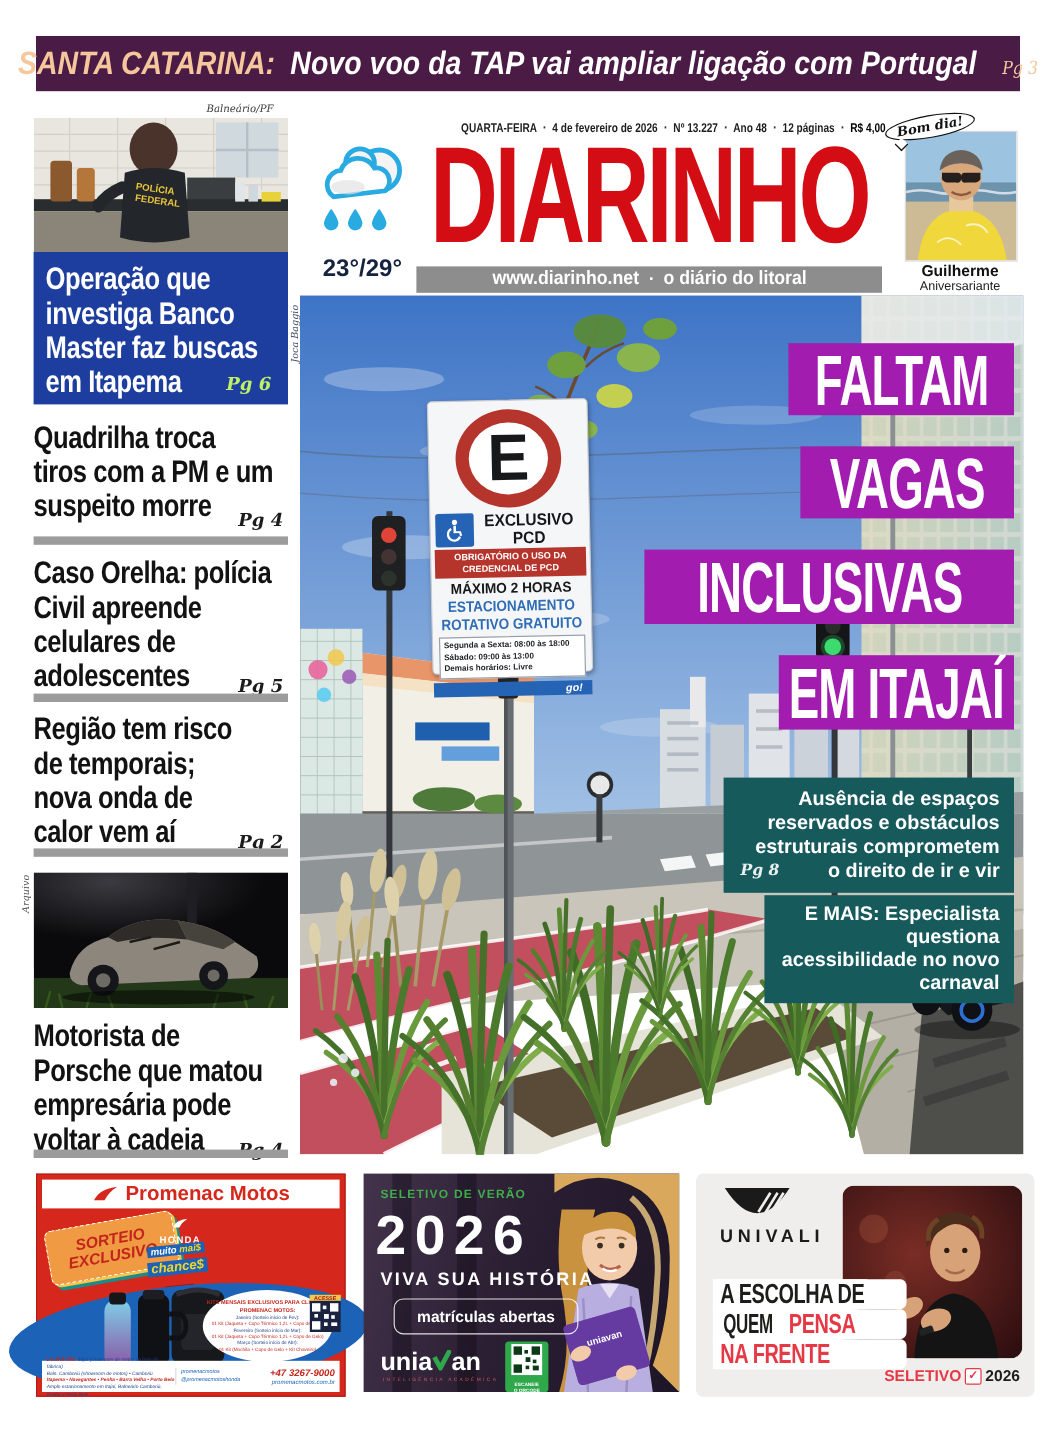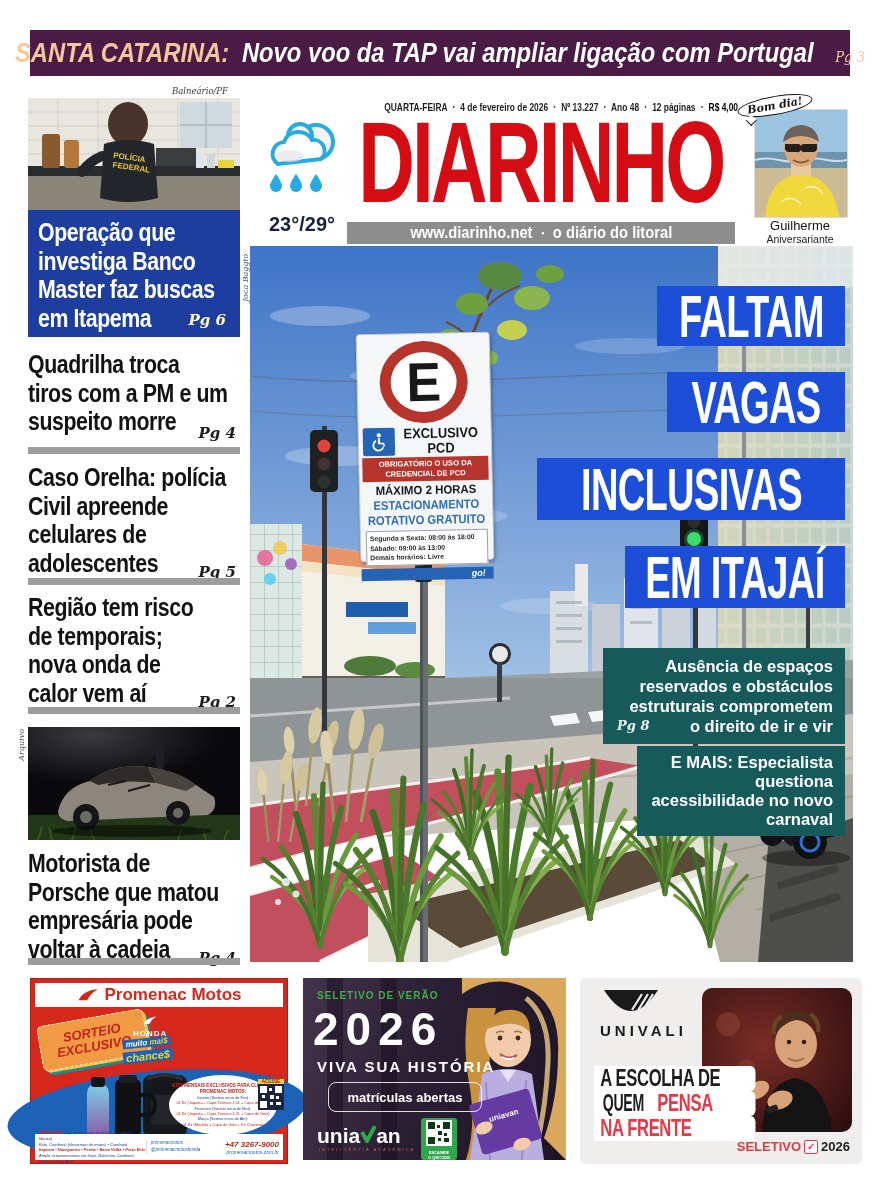--- a/index.html
+++ b/index.html
@@ -17,51 +17,51 @@
   .dateline .sep{color:#333;font-size:7px;vertical-align:2px;margin:0 4px;}
   .logo{left:345px;top:104px;width:392px;height:116px;display:flex;align-items:center;justify-content:center;}
   .logo .in{display:inline-block;white-space:nowrap;font-size:112px;font-weight:700;letter-spacing:-4px;color:#d40d14;transform:scaleX(.7) scaleY(1.02);transform-origin:center;}
   .graybar{left:347px;top:222px;width:388px;height:22px;background:#8d8d8d;display:flex;align-items:center;justify-content:center;}
   .graybar .in{white-space:nowrap;color:#fff;font-weight:700;font-size:16px;transform:scaleX(.92);}
   .graybar .sep{font-size:9px;vertical-align:2px;margin:0 5px;}
   .temps{left:252px;top:213px;width:100px;text-align:center;font-weight:800;font-size:20px;color:#15233f;}
   .bubble{left:737px;top:96px;background:#fff;border:1.6px solid #111;border-radius:50%;padding:2px 9px;transform:rotate(-10deg);font-family:"DejaVu Serif",serif;font-style:italic;font-weight:600;font-size:11px;color:#111;z-index:5;}
   .bubble:after{content:'';position:absolute;left:7px;bottom:-6px;width:7px;height:7px;background:#fff;border-right:1.6px solid #111;border-bottom:1.6px solid #111;transform:rotate(55deg);}
   .portrait{left:754px;top:109px;width:92px;height:107px;border:1px solid #d9d9d9;}
-  .pname{left:754px;top:218px;width:92px;text-align:center;font-weight:400;font-size:13px;color:#111;}
+  .pname{left:754px;top:218px;width:92px;text-align:center;font-weight:700;font-size:13px;color:#111;}
   .prole{left:754px;top:233px;width:92px;text-align:center;font-size:10.5px;color:#222;}
   
   .credit{font-family:"DejaVu Serif",serif;font-style:italic;font-size:8.5px;color:#3a3a3a;}
   .credit1{left:28px;top:86px;width:200px;text-align:right;}
   .vcredit{writing-mode:vertical-rl;transform:rotate(180deg);font-family:"DejaVu Serif",serif;font-style:italic;font-size:8px;color:#44506a;}
   .credit2{left:17px;top:729px;color:#555;}
   .credit3{left:241px;top:254px;z-index:4;}
   .leadbox{left:28px;top:210px;width:212px;height:127px;background:#1d3e9e;box-sizing:border-box;padding:8px 10px;}
   .leadbox .hblock{color:#fff;}
   .hwrap{left:28px;width:212px;}
   .hblock{transform:scaleX(.82);transform-origin:left top;width:122%;font-weight:700;font-size:26px;line-height:1.1;color:#121212;letter-spacing:-.5px;}
   .hblock div{white-space:nowrap;}
   .pgl{position:absolute;right:4px;bottom:0;font-family:"DejaVu Serif",serif;font-style:italic;font-weight:600;font-size:15px;color:#1c1c1c;}
-  .leadbox .pgl{color:#fef9c3;right:14px;bottom:8px;text-align:right;}
+  .leadbox .pgl{color:#bef264;right:14px;bottom:8px;text-align:right;}
   .rule{left:28px;width:212px;height:7px;background:#9c9c9c;}
   .photo{overflow:hidden;}
   
   .mainphoto{left:250px;top:246px;width:603px;height:716px;z-index:1;}
   .sign{left:358px;top:333px;width:134px;height:228px;background:#f5f6f8;border:1px solid #c8cacf;border-radius:4px;box-sizing:border-box;display:flex;flex-direction:column;transform:rotate(-1.2deg);z-index:2;box-shadow:1px 2px 4px rgba(0,0,0,.35);}
   .ecirc{width:88px;height:88px;margin:7px auto 2px;border:11px solid #b5342c;border-radius:50%;background:#fff;display:flex;align-items:center;justify-content:center;box-sizing:border-box;}
   .ecirc span{font-size:52px;font-weight:700;color:#17181a;transform:scaleY(1.05);}
   .pcdrow{display:flex;align-items:center;margin:1px 4px 0;}
   .pcdchip{width:32px;height:28px;background:#2563b5;border-radius:2px;display:flex;align-items:center;justify-content:center;flex:none;}
   .pcdtxt{flex:1;text-align:center;font-weight:800;color:#15161a;font-size:14px;line-height:1.05;transform:scaleX(.92);}
   .redbar{background:#b5342c;color:#fff;font-weight:700;font-size:7.6px;text-align:center;padding:2px 3px;line-height:1.3;margin:2px 3px 0;}
   .maxh{text-align:center;font-weight:800;font-size:12px;color:#17181a;margin-top:2px;transform:scaleX(.95);}
   .bluetxt{text-align:center;color:#2f6db5;font-weight:800;font-size:12.5px;line-height:1.2;margin-top:1px;transform:scaleX(.9);}
   .hoursbox{border:1px solid #98a0aa;background:#fff;margin:2px 5px 0;padding:2px 3px;font-weight:700;font-size:6.8px;color:#23252a;line-height:1.4;}
   .gobar{margin:3px 0 0;background:#2563b5;color:#fff;font-style:italic;font-weight:700;font-size:9px;text-align:right;padding:1px 8px 1px 0;flex:none;}
-  .tealbox{background:#1d4ed8;height:60px;display:flex;align-items:center;justify-content:center;z-index:3;}
+  .tealbox{background:#a21caf;height:60px;display:flex;align-items:center;justify-content:center;z-index:3;}
   .tealbox .in{white-space:nowrap;color:#fff;font-weight:700;font-size:56px;letter-spacing:-1px;transform:scaleX(.68) scaleY(1.06);transform-origin:center;}
   .sub1{right:36px;top:648px;width:242px;background:#175a5c;color:#fff;box-sizing:border-box;padding:8px 12px 8px 14px;text-align:right;font-weight:700;font-size:16.5px;line-height:20px;z-index:3;}
   .sub1 .pgt{position:absolute;left:14px;bottom:8px;font-family:"DejaVu Serif",serif;font-style:italic;font-size:13px;font-weight:600;color:#e8f0ef;}
   .sub2{right:36px;top:746px;width:208px;background:#175a5c;color:#fff;box-sizing:border-box;padding:7px 12px;text-align:right;font-weight:600;font-size:16.5px;line-height:19px;z-index:3;}
   .sub2 b{font-weight:700;}
   
   .ad1{left:30px;top:978px;width:258px;height:186px;background:#d6271c;border:1px solid #b01d14;box-sizing:border-box;}
   .ad1hdr{position:absolute;left:4px;top:4px;right:4px;height:24px;background:#fff;display:flex;align-items:center;justify-content:center;gap:6px;}
   .ad1hdr span{color:#d6271c;font-weight:800;font-size:17px;}
   .badge{position:absolute;left:8px;top:38px;transform:rotate(-10deg);}
@@ -539,21 +539,21 @@
 
 <div class="abs tealbox" style="right:36px;top:286px;width:188px;">
     <span class="in">FALTAM</span>
   </div>
 <div class="abs tealbox" style="right:36px;top:372px;width:178px;">
     <span class="in">VAGAS</span>
   </div>
 <div class="abs tealbox" style="right:36px;top:458px;width:308px;height:62px;">
     <span class="in">INCLUSIVAS</span>
   </div>
-<div class="abs tealbox" style="right:36px;top:546px;width:220px;height:62px;">
+<div class="abs tealbox" style="right:36px;top:546px;width:196px;height:62px;">
     <span class="in">EM ITAJAÍ</span>
   </div>
 
 <div class="abs sub1">
   <span>Ausência de espaços reservados e obstáculos estruturais comprometem o direito de ir e vir</span>
   <span class="pgt">Pg 8</span>
 </div>
 <div class="abs sub2">
   <b>E MAIS:</b><span> Especialista questiona acessibilidade no novo carnaval</span>
 </div>

